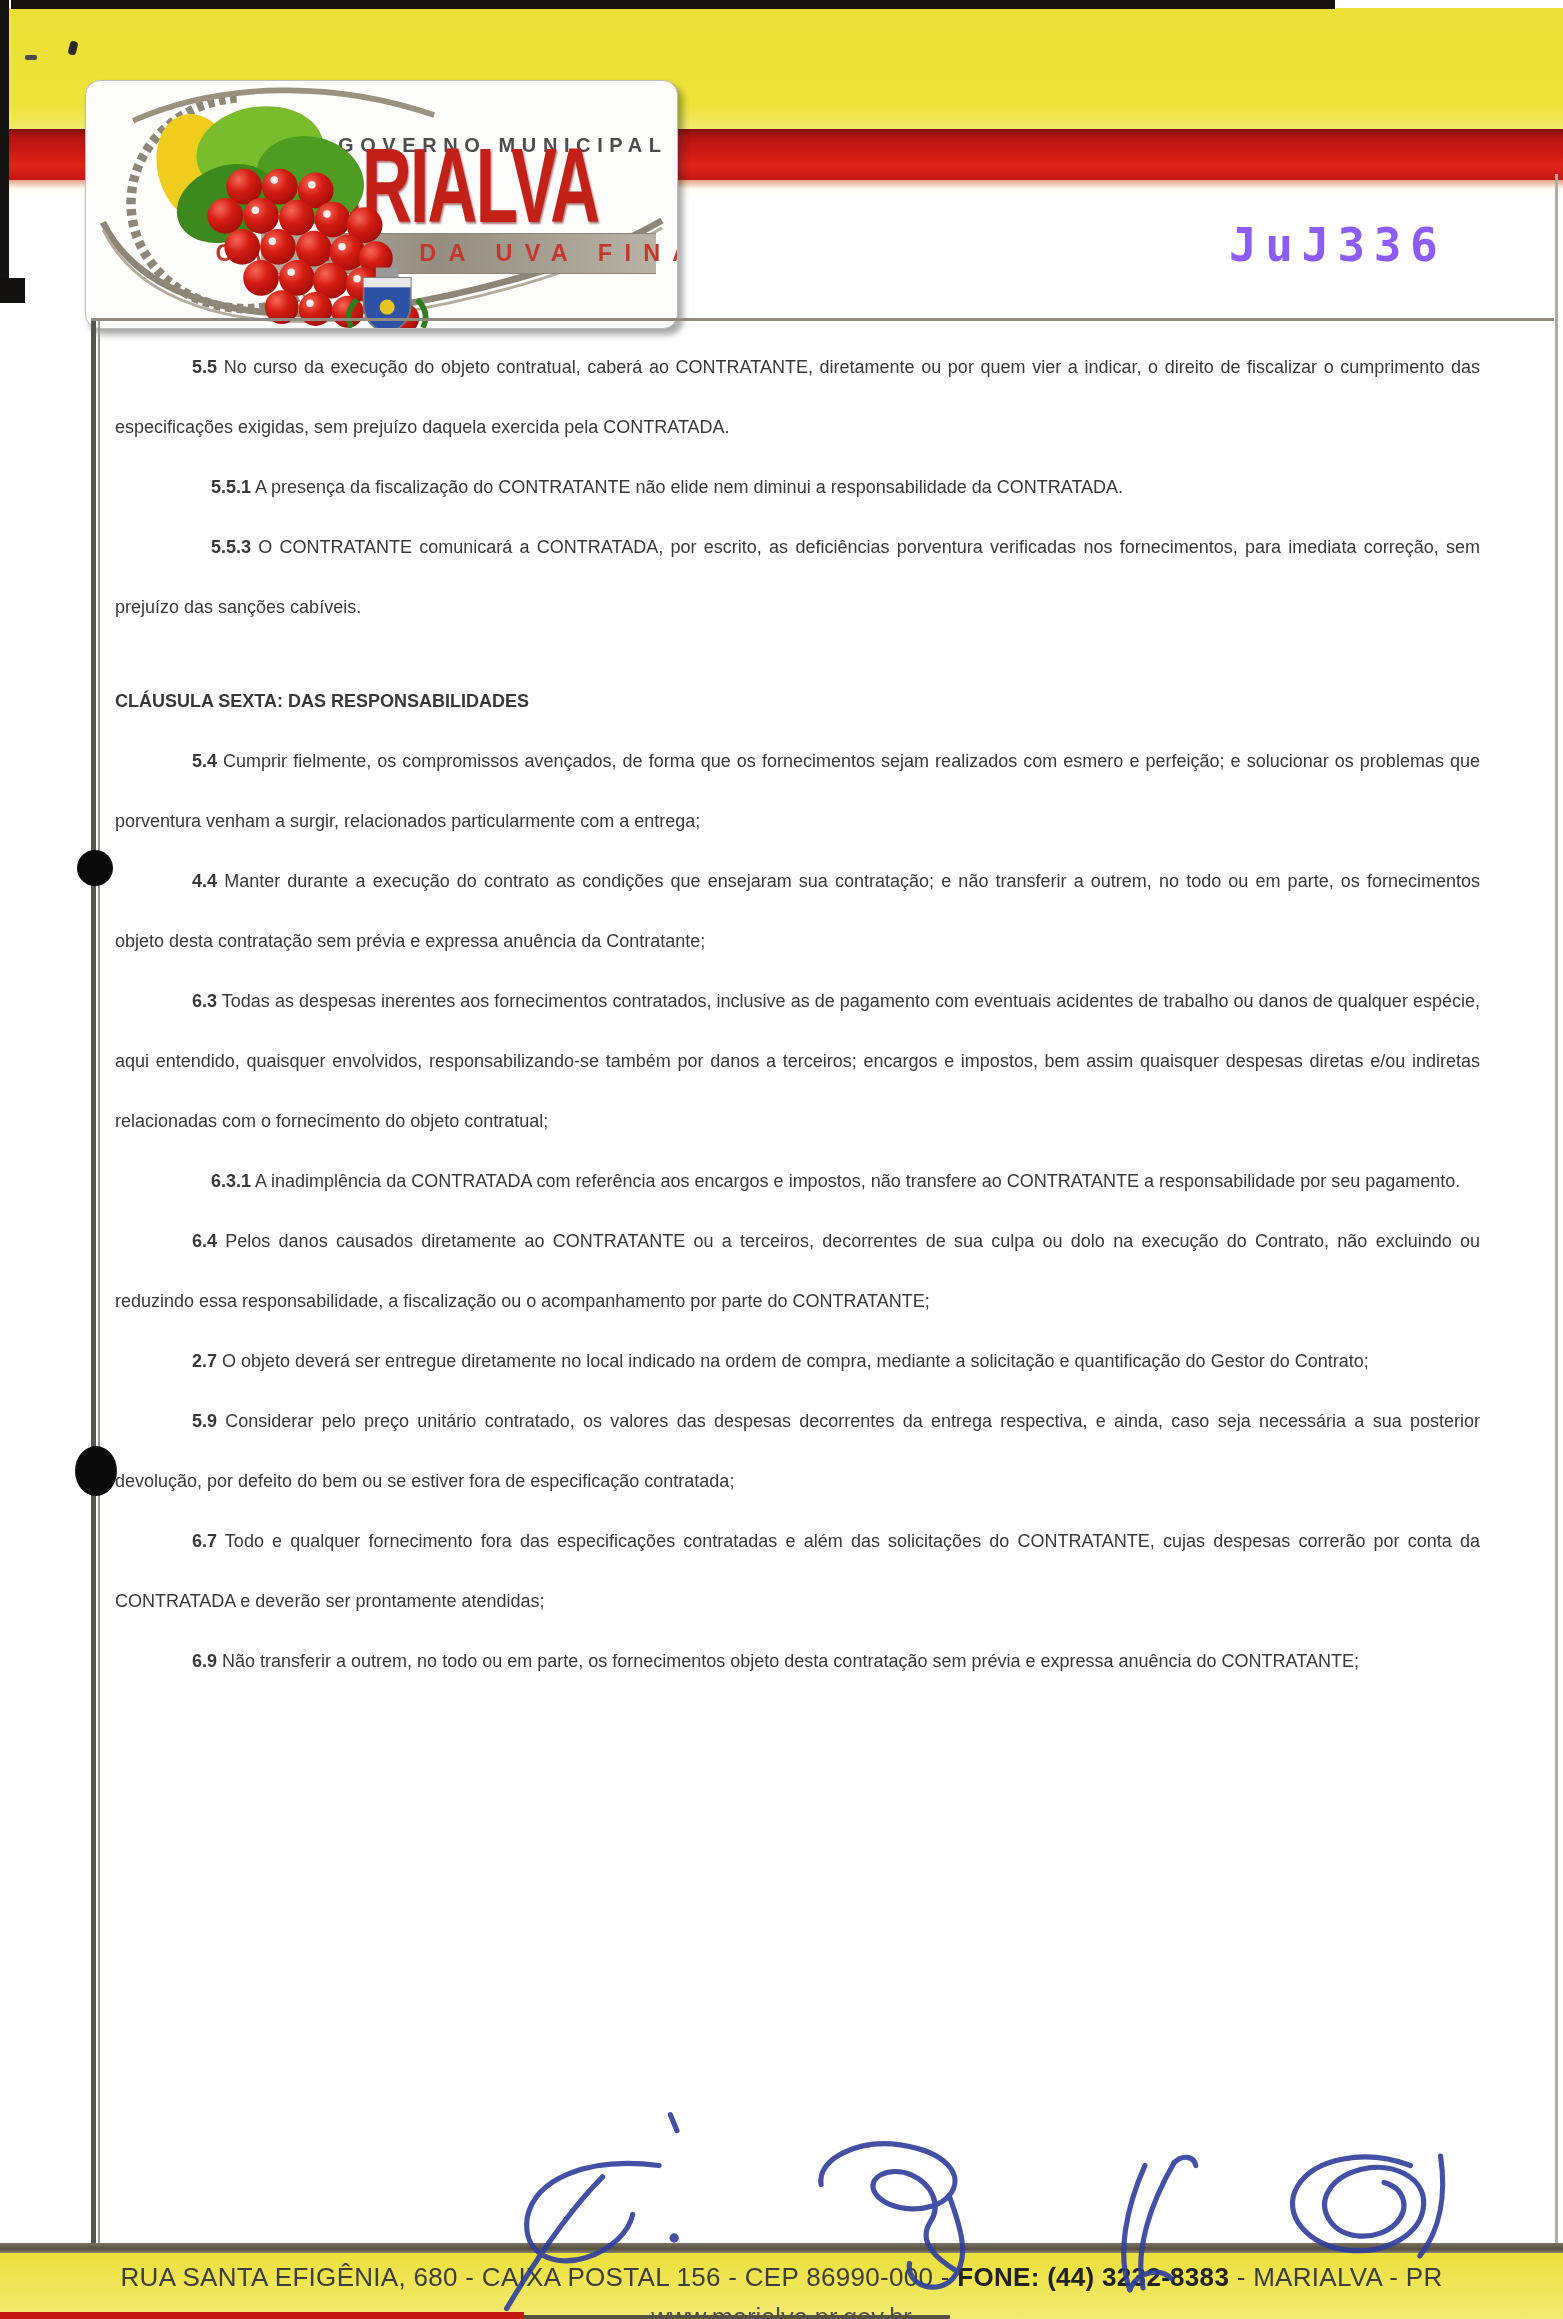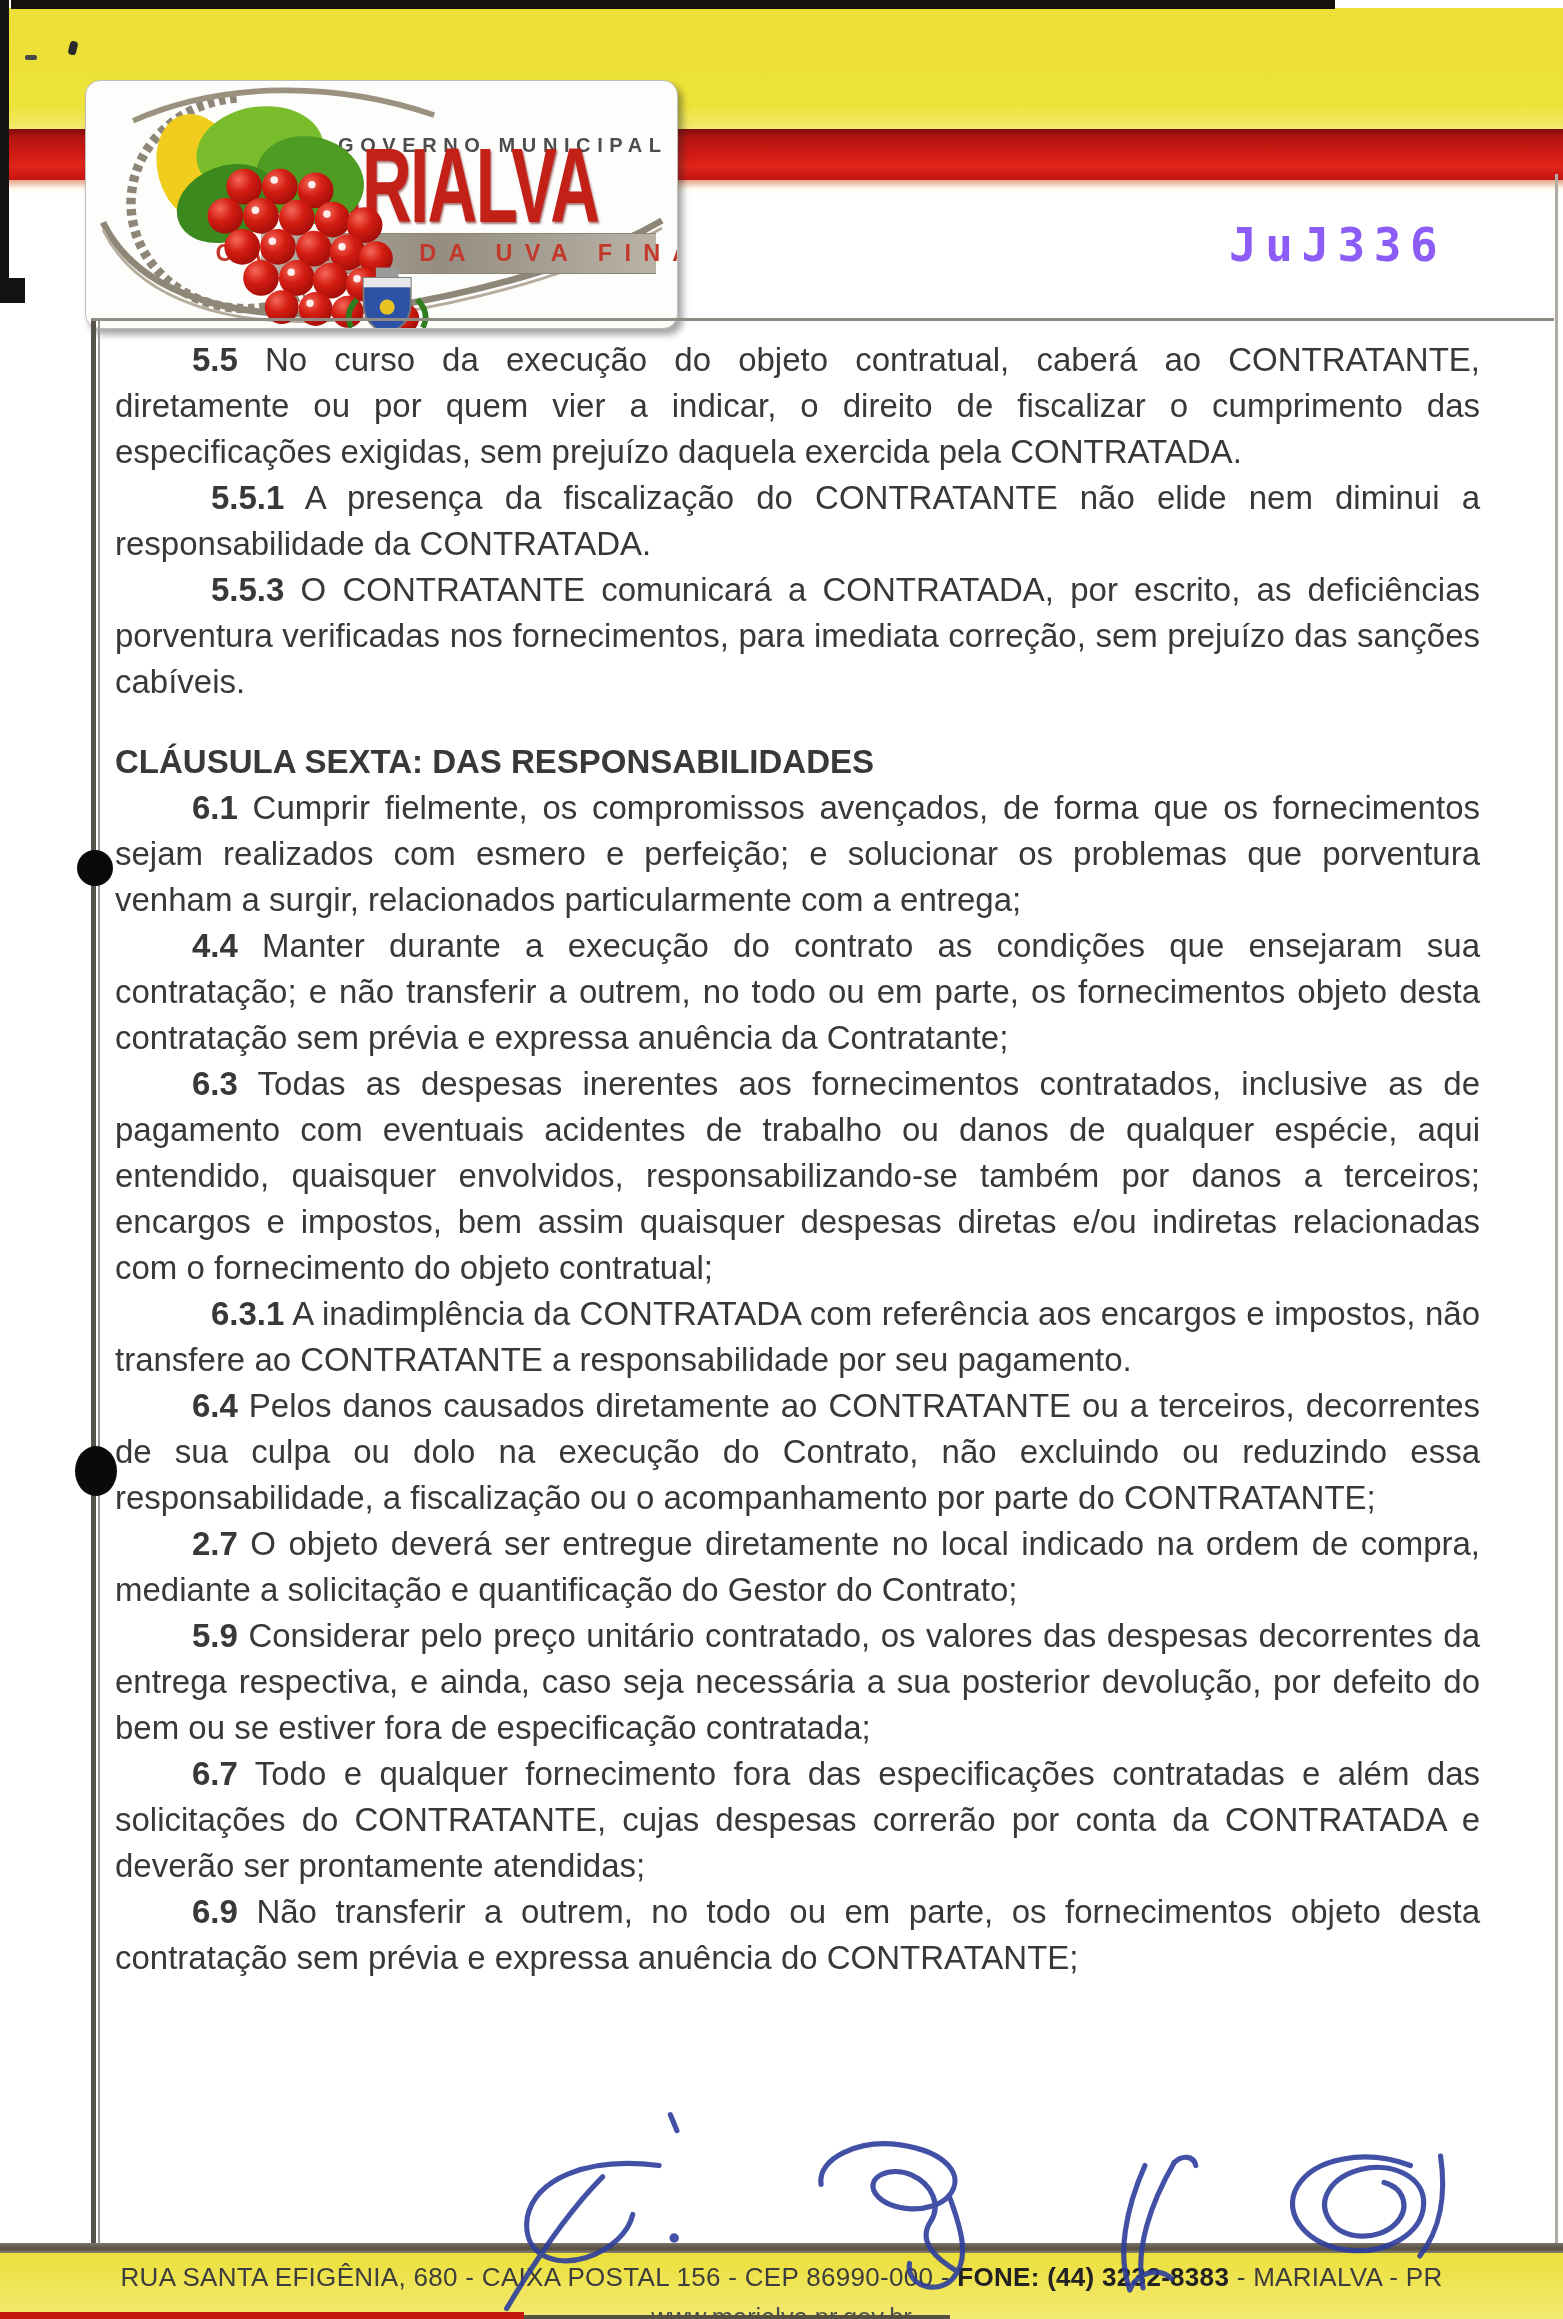--- a/index.html
+++ b/index.html
@@ -46,21 +46,21 @@
   .frame-top{position:absolute;left:91px;top:318px;width:1463px;height:2.8px;background:#8f8a82;}
   .frame-left{position:absolute;left:91px;top:321px;width:4.7px;height:1927px;background:#57534d;}
   .frame-left-inner{position:absolute;left:98px;top:321px;width:1.9px;height:1927px;background:#9b968e;}
   .frame-bottom{position:absolute;left:0;top:2243px;width:1563px;height:10.4px;
     background:linear-gradient(180deg,#7b7265,#55503f 60%,#8c8376);}
   .punch-hole{position:absolute;background:#0a0a0a;border-radius:50%;}
   .punch-hole.one{left:77px;top:850px;width:36px;height:36px;}
   .punch-hole.two{left:75px;top:1446px;width:42px;height:50px;}
   
   .contract-body{position:absolute;left:115px;top:337px;width:1365px;
-    font-size:33px;line-height:46px;color:#383838;}
+    font-size:18px;line-height:60px;color:#383838;}
   .para{margin:0;text-align:justify;}
   .para.clause{text-indent:77px;}
   .para.subclause{text-indent:96px;}
   .para.plain{text-indent:83px;}
   .para.heading{font-weight:bold;text-indent:0;margin-top:34px;text-align:left;}
   
   .footer-band{position:absolute;left:0;top:2253px;width:1563px;height:66px;
     background:linear-gradient(180deg,#ece03a,#f3ea74);}
   .footer-address{position:absolute;left:0;top:2262px;width:1563px;text-align:center;
     font-size:26px;color:#3d3d3d;letter-spacing:0.3px;white-space:nowrap;}
@@ -167,21 +167,21 @@
   <div class="frame-left"></div>
   <div class="frame-left-inner"></div>
   <div class="punch-hole one"></div>
   <div class="punch-hole two"></div>
 
   <div class="contract-body">
       <p class="para clause"><b>5.5</b> No curso da execução do objeto contratual, caberá ao CONTRATANTE, diretamente ou por quem vier a indicar, o direito de fiscalizar o cumprimento das especificações exigidas, sem prejuízo daquela exercida pela CONTRATADA.</p>
       <p class="para subclause"><b>5.5.1</b> A presença da fiscalização do CONTRATANTE não elide nem diminui a responsabilidade da CONTRATADA.</p>
       <p class="para subclause"><b>5.5.3</b> O CONTRATANTE comunicará a CONTRATADA, por escrito, as deficiências porventura verificadas nos fornecimentos, para imediata correção, sem prejuízo das sanções cabíveis.</p>
       <p class="para heading">CLÁUSULA SEXTA: DAS RESPONSABILIDADES</p>
-      <p class="para clause"><b>6.1</b> Cumprir fielmente, os compromissos avençados, de forma que os fornecimentos sejam realizados com esmero e perfeição; e solucionar os problemas que porventura venham a surgir, relacionados particularmente com a entrega;</p>
+      <p class="para clause"><b>5.4</b> Cumprir fielmente, os compromissos avençados, de forma que os fornecimentos sejam realizados com esmero e perfeição; e solucionar os problemas que porventura venham a surgir, relacionados particularmente com a entrega;</p>
       <p class="para clause"><b>4.4</b> Manter durante a execução do contrato as condições que ensejaram sua contratação; e não transferir a outrem, no todo ou em parte, os fornecimentos objeto desta contratação sem prévia e expressa anuência da Contratante;</p>
       <p class="para clause"><b>6.3</b> Todas as despesas inerentes aos fornecimentos contratados, inclusive as de pagamento com eventuais acidentes de trabalho ou danos de qualquer espécie, aqui entendido, quaisquer envolvidos, responsabilizando-se também por danos a terceiros; encargos e impostos, bem assim quaisquer despesas diretas e/ou indiretas relacionadas com o fornecimento do objeto contratual;</p>
       <p class="para subclause"><b>6.3.1</b> A inadimplência da CONTRATADA com referência aos encargos e impostos, não transfere ao CONTRATANTE a responsabilidade por seu pagamento.</p>
       <p class="para clause"><b>6.4</b> Pelos danos causados diretamente ao CONTRATANTE ou a terceiros, decorrentes de sua culpa ou dolo na execução do Contrato, não excluindo ou reduzindo essa responsabilidade, a fiscalização ou o acompanhamento por parte do CONTRATANTE;</p>
       <p class="para clause"><b>2.7</b> O objeto deverá ser entregue diretamente no local indicado na ordem de compra, mediante a solicitação e quantificação do Gestor do Contrato;</p>
       <p class="para clause"><b>5.9</b> Considerar pelo preço unitário contratado, os valores das despesas decorrentes da entrega respectiva, e ainda, caso seja necessária a sua posterior devolução, por defeito do bem ou se estiver fora de especificação contratada;</p>
       <p class="para clause"><b>6.7</b> Todo e qualquer fornecimento fora das especificações contratadas e além das solicitações do CONTRATANTE, cujas despesas correrão por conta da CONTRATADA e deverão ser prontamente atendidas;</p>
       <p class="para clause"><b>6.9</b> Não transferir a outrem, no todo ou em parte, os fornecimentos objeto desta contratação sem prévia e expressa anuência do CONTRATANTE;</p>
     </div>
 

